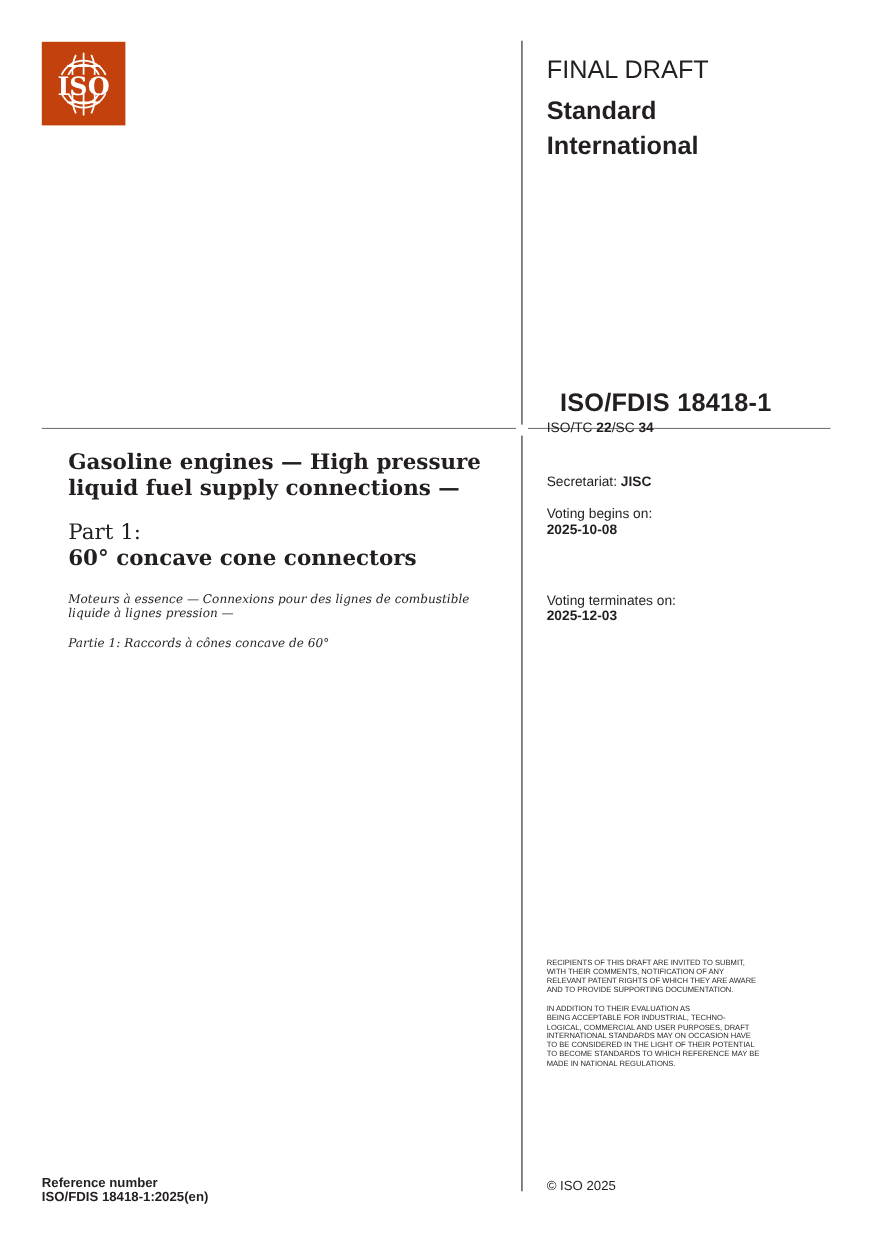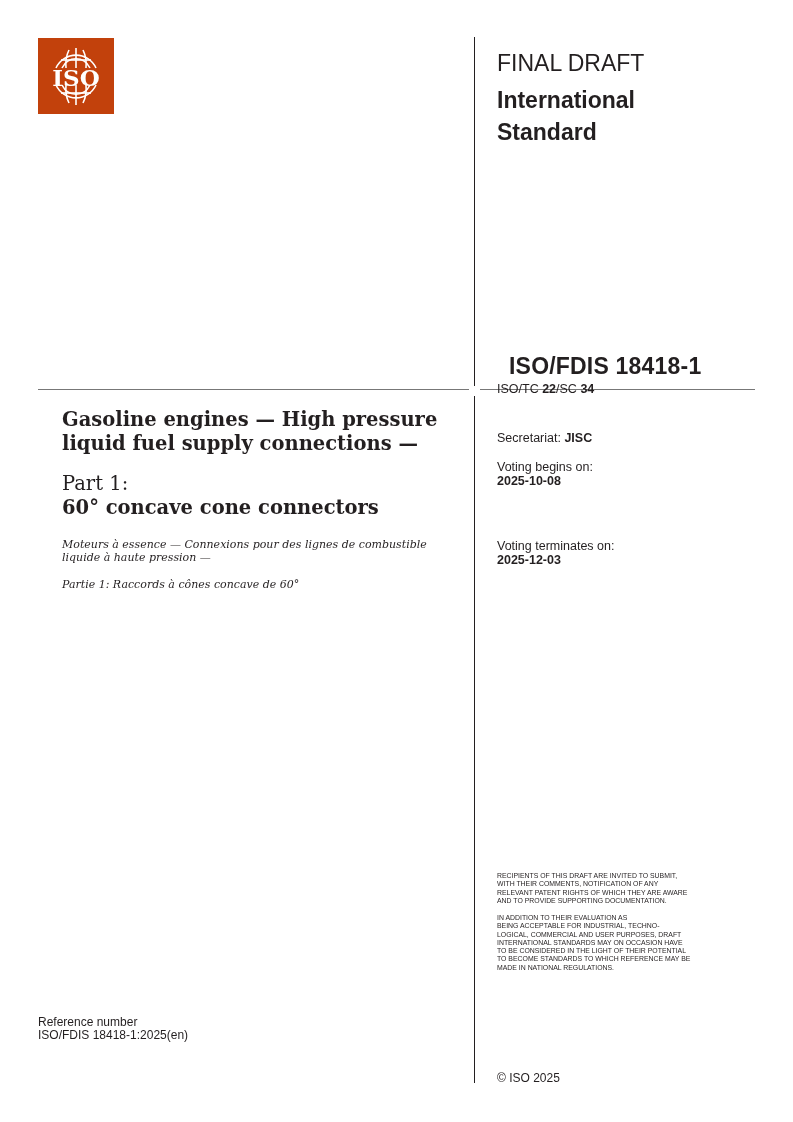--- a/index.html
+++ b/index.html
@@ -38,21 +38,21 @@
     .title-part-sub { left: 38px; top: 496px; font-size: 19.5px; font-weight: bold; line-height: 24px; color: #231f20; }
     .fr-title { left: 38px; top: 539px; width: 420px; font-size: 11px; font-style: italic; line-height: 12.5px; color: #231f20; }
     .fr-part { left: 38px; top: 579px; font-size: 11px; font-style: italic; line-height: 12.5px; color: #231f20; }
 
     
     .notice { left: 497px; width: 262px; font-size: 6.9px; line-height: 8.3px; color: #231f20; text-transform: uppercase; letter-spacing: 0px; }
     .notice-1 { top: 872px; }
     .notice-2 { top: 914px; }
 
     
-    .ref { left: 38px; top: 1016px; font-size: 12px; line-height: 12.5px; color: #231f20; }
+    .ref { left: 38px; top: 1069px; font-size: 12px; line-height: 12.5px; color: #231f20; font-weight: bold; }
     .copy { left: 497px; top: 1071px; font-size: 12px; color: #231f20; }
   </style>
 </head>
 <body>
 
 <div class="abs logo">
   <svg width="76" height="76" viewBox="0 0 76 76">
     <g fill="none" stroke="#ffffff" stroke-width="1.6">
 
       <path d="M18 30 A22 22 0 0 1 58 30"></path>
@@ -73,22 +73,22 @@
   </svg>
 </div>
 
 <div class="abs vrule-top"></div>
 <div class="abs vrule-bot"></div>
 <div class="abs hrule-left"></div>
 <div class="abs hrule-right"></div>
 
 <div class="abs sans final-draft">FINAL DRAFT</div>
 <div class="abs sans intl-std">
+  <div>Standard</div>
   <div>International</div>
-  <div>Standard</div>
 </div>
 <div class="abs sans doc-number">ISO/FDIS 18418-1</div>
 
 <div class="abs sans meta meta-tc"><span>ISO/TC </span><b>22</b><span>/SC </span><b>34</b></div>
 <div class="abs sans meta meta-sec"><span>Secretariat: </span><b>JISC</b></div>
 <div class="abs sans meta meta-vb">
   <div>Voting begins on:</div>
   <div><b>2025-10-08</b></div>
 </div>
 <div class="abs sans meta meta-vt">
@@ -97,21 +97,21 @@
 </div>
 
 <div class="abs serif title-main">
   <div>Gasoline engines — High pressure</div>
   <div>liquid fuel supply connections —</div>
 </div>
 <div class="abs serif title-part">Part 1:</div>
 <div class="abs serif title-part-sub">60° concave cone connectors</div>
 <div class="abs serif fr-title">
   <div>Moteurs à essence — Connexions pour des lignes de combustible</div>
-  <div>liquide à haute pression —</div>
+  <div>liquide à lignes pression —</div>
 </div>
 <div class="abs serif fr-part">Partie 1: Raccords à cônes concave de 60°</div>
 
 <div class="abs sans notice notice-1">
   <div>RECIPIENTS OF THIS DRAFT ARE INVITED TO SUBMIT,</div>
   <div>WITH THEIR COMMENTS, NOTIFICATION OF ANY</div>
   <div>RELEVANT PATENT RIGHTS OF WHICH THEY ARE AWARE</div>
   <div>AND TO PROVIDE SUPPORTING DOCUMENTATION.</div>
 </div>
 <div class="abs sans notice notice-2">

